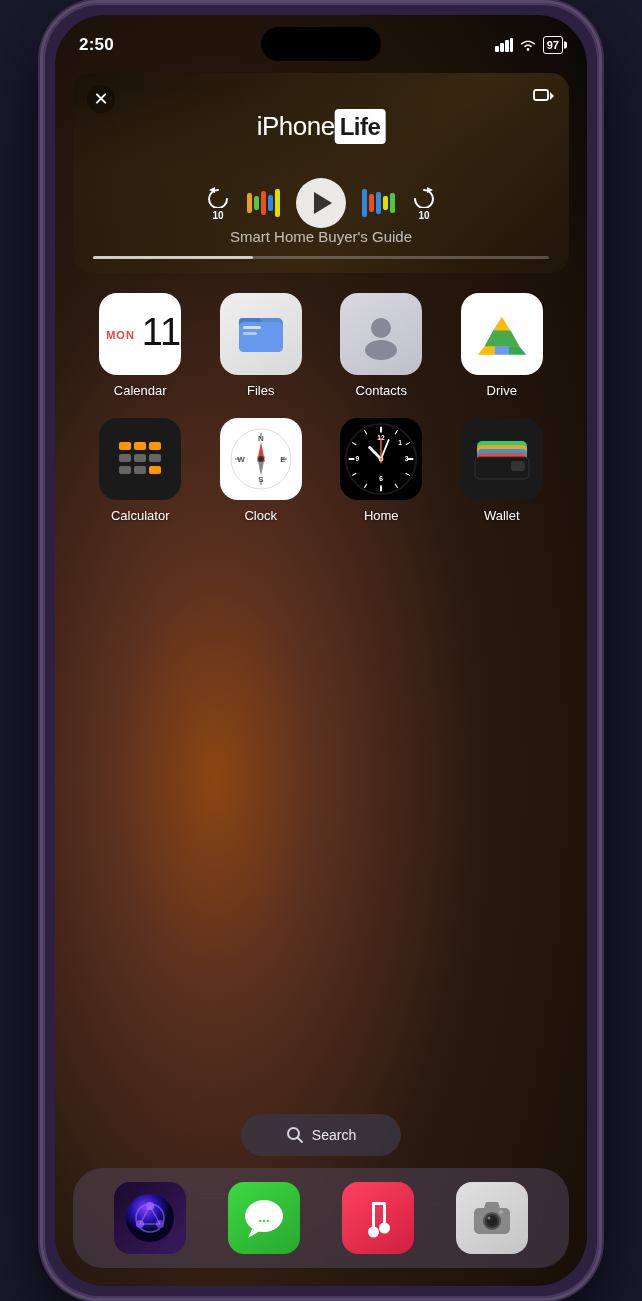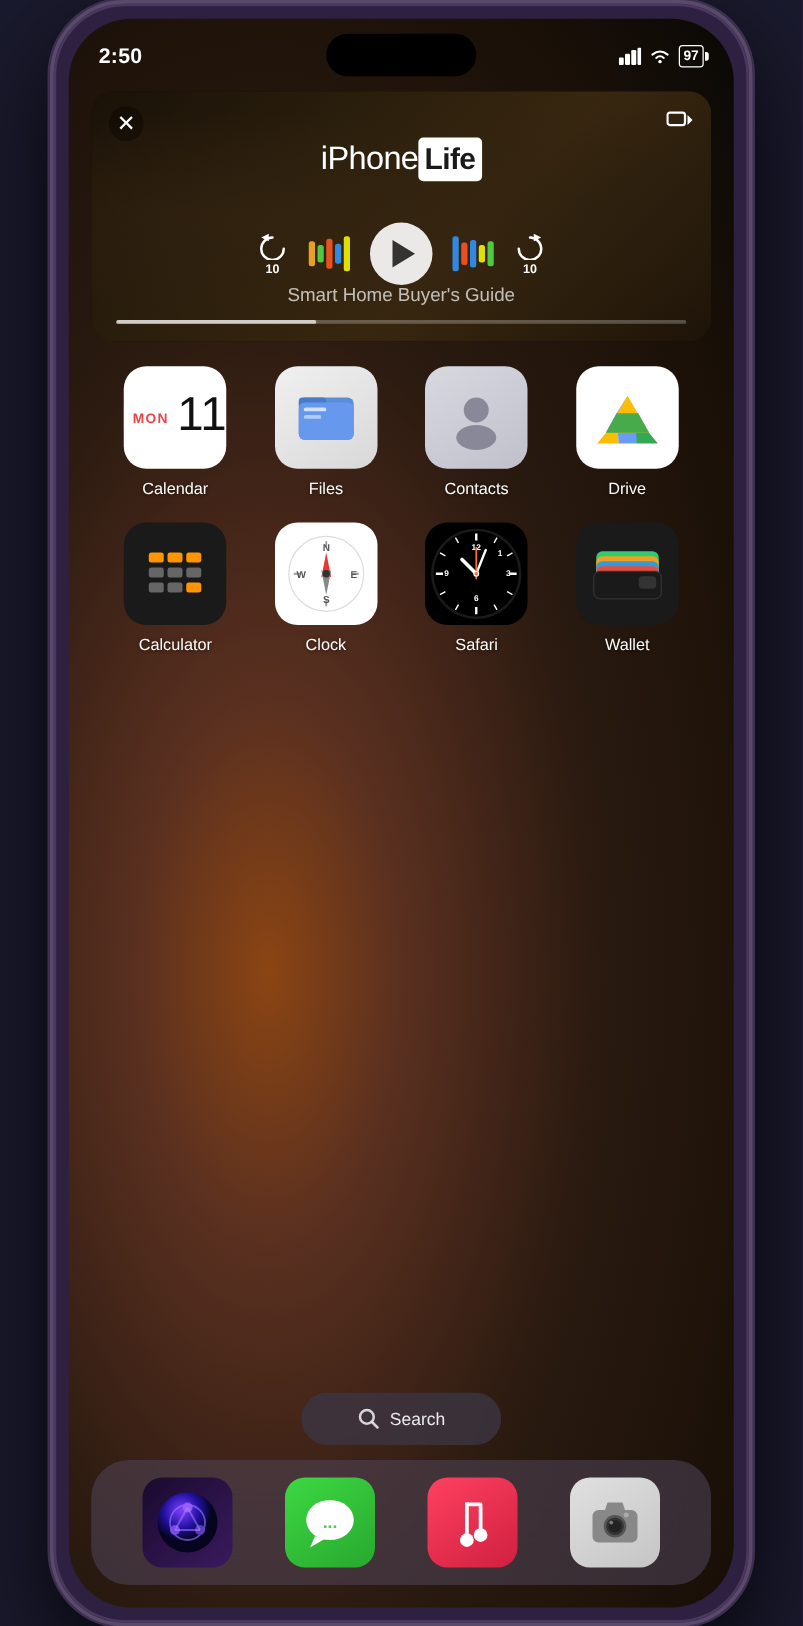--- a/index.html
+++ b/index.html
@@ -608,21 +608,21 @@
 
             <line x1="40" y1="40" x2="28" y2="28" stroke="white" stroke-width="3" stroke-linecap="round"></line>
 
             <line x1="40" y1="40" x2="48" y2="20" stroke="white" stroke-width="2" stroke-linecap="round"></line>
 
             <line x1="40" y1="44" x2="40" y2="18" stroke="#ff6b35" stroke-width="1.5" stroke-linecap="round"></line>
             <circle cx="40" cy="40" r="2.5" fill="white"></circle>
             <circle cx="40" cy="40" r="1.5" fill="#ff6b35"></circle>
           </svg>
         </div>
-        <div class="app-label">Safari</div>
+        <div class="app-label">Home</div>
       </div>
 
       <div class="app-item">
         <div class="app-icon wallet-icon">
           <svg width="58" height="52" viewBox="0 0 58 52">
 
             <rect x="4" y="8" width="50" height="28" rx="5" fill="#2ecc71"></rect>
             <rect x="4" y="12" width="50" height="24" rx="5" fill="#f0a020"></rect>
             <rect x="4" y="16" width="50" height="22" rx="5" fill="#3498db"></rect>
             <rect x="4" y="20" width="50" height="20" rx="5" fill="#e74c3c"></rect>

